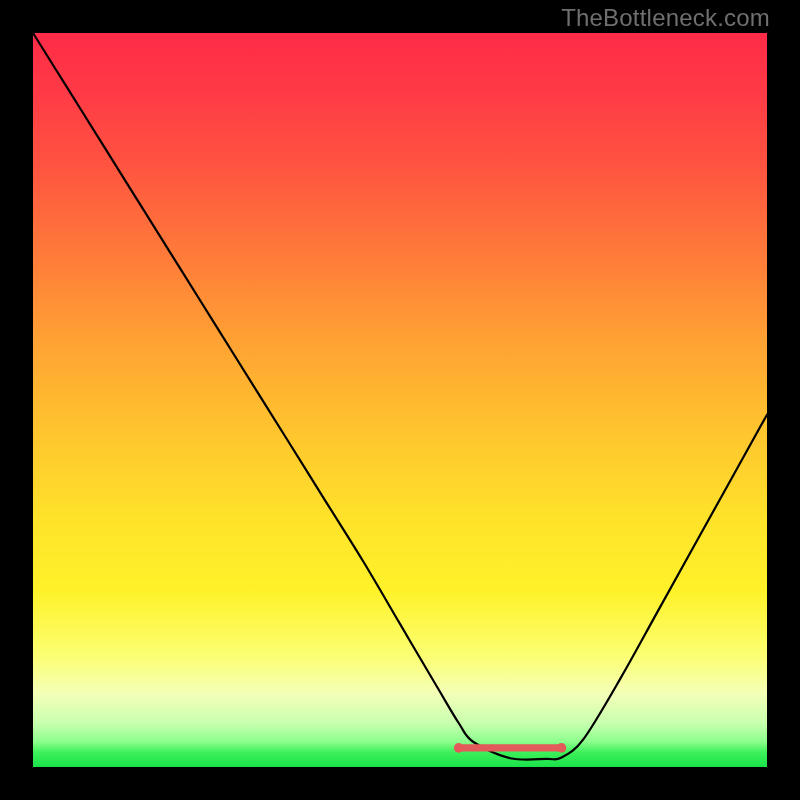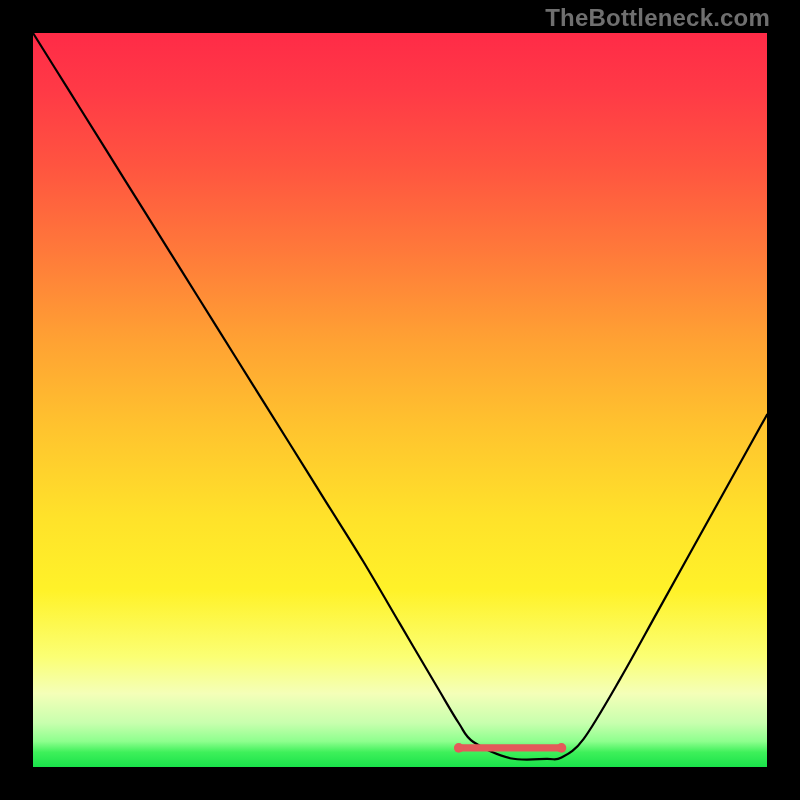--- a/index.html
+++ b/index.html
@@ -9,21 +9,21 @@
     height: 800px;
     background: #000;
     position: relative;
   }
   .watermark {
     position: absolute;
     top: 4px;
     right: 30px;
     font-family: Arial, Helvetica, sans-serif;
     font-size: 24px;
-    font-weight: 700;
+    font-weight: 400;
     color: #6f6f6f;
     letter-spacing: 0.2px;
     z-index: 5;
     text-align: right;
   }
   .plot {
     position: absolute;
     left: 33px;
     top: 33px;
     width: 734px;

